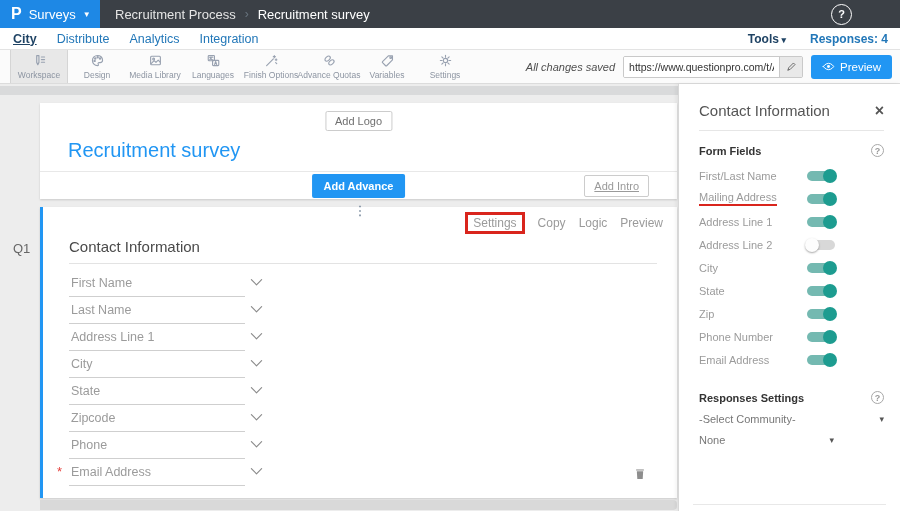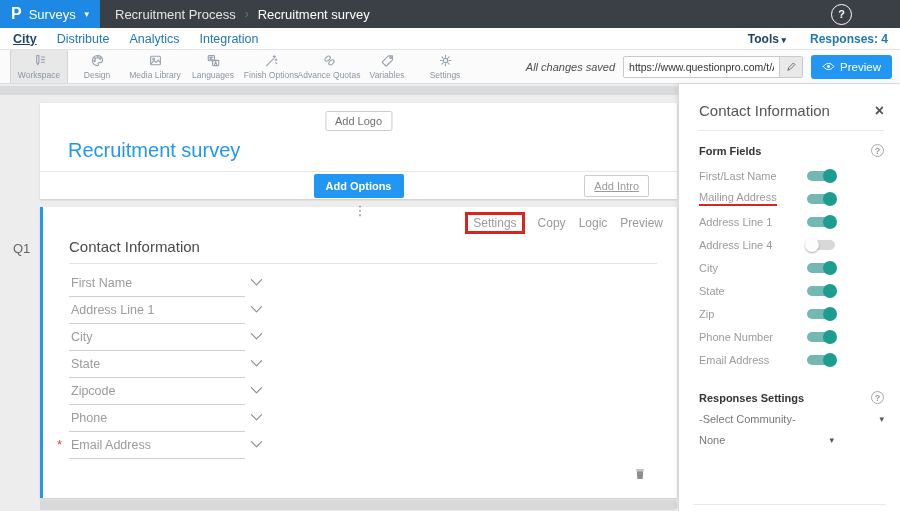--- a/index.html
+++ b/index.html
@@ -286,21 +286,21 @@
   </div>
 </div>
 
 <div class="main">
   <div class="hstrip-top"></div>
 
   <div class="survey-card">
     <div class="add-logo">Add Logo</div>
     <div class="survey-title">Recruitment survey</div>
     <div class="survey-foot">
-      <button class="add-question">Add Options</button>
+      <button class="add-question">Add Advance</button>
       <div class="add-intro">Add Intro</div>
     </div>
   </div>
 
   <div class="q-num">Q1</div>
 
   <div class="q-card">
     <div class="q-actions">
 
     <span class="q-action annotated">Settings</span>
@@ -315,20 +315,27 @@
 
     <div class="field">
 
           <span class="flabel">First Name</span>
           <span class="fchevron"><svg class="icon">
               <use href="#chevron-icon"></use>
             </svg></span>
         </div>
         <div class="field">
 
+          <span class="flabel">Last Name</span>
+          <span class="fchevron"><svg class="icon">
+              <use href="#chevron-icon"></use>
+            </svg></span>
+        </div>
+        <div class="field">
+
           <span class="flabel">Address Line 1</span>
           <span class="fchevron"><svg class="icon">
               <use href="#chevron-icon"></use>
             </svg></span>
         </div>
         <div class="field">
 
           <span class="flabel">City</span>
           <span class="fchevron"><svg class="icon">
               <use href="#chevron-icon"></use>
@@ -391,21 +398,21 @@
       </div>
       <div class="trow">
         <span class="tlab"><span class="tlab-inner red-underline">Mailing Address</span></span>
         <span class="switch"></span>
       </div>
       <div class="trow">
         <span class="tlab"><span class="tlab-inner">Address Line 1</span></span>
         <span class="switch"></span>
       </div>
       <div class="trow">
-        <span class="tlab"><span class="tlab-inner">Address Line 4</span></span>
+        <span class="tlab"><span class="tlab-inner">Address Line 2</span></span>
         <span class="switch off"></span>
       </div>
       <div class="trow">
         <span class="tlab"><span class="tlab-inner">City</span></span>
         <span class="switch"></span>
       </div>
       <div class="trow">
         <span class="tlab"><span class="tlab-inner">State</span></span>
         <span class="switch"></span>
       </div>

